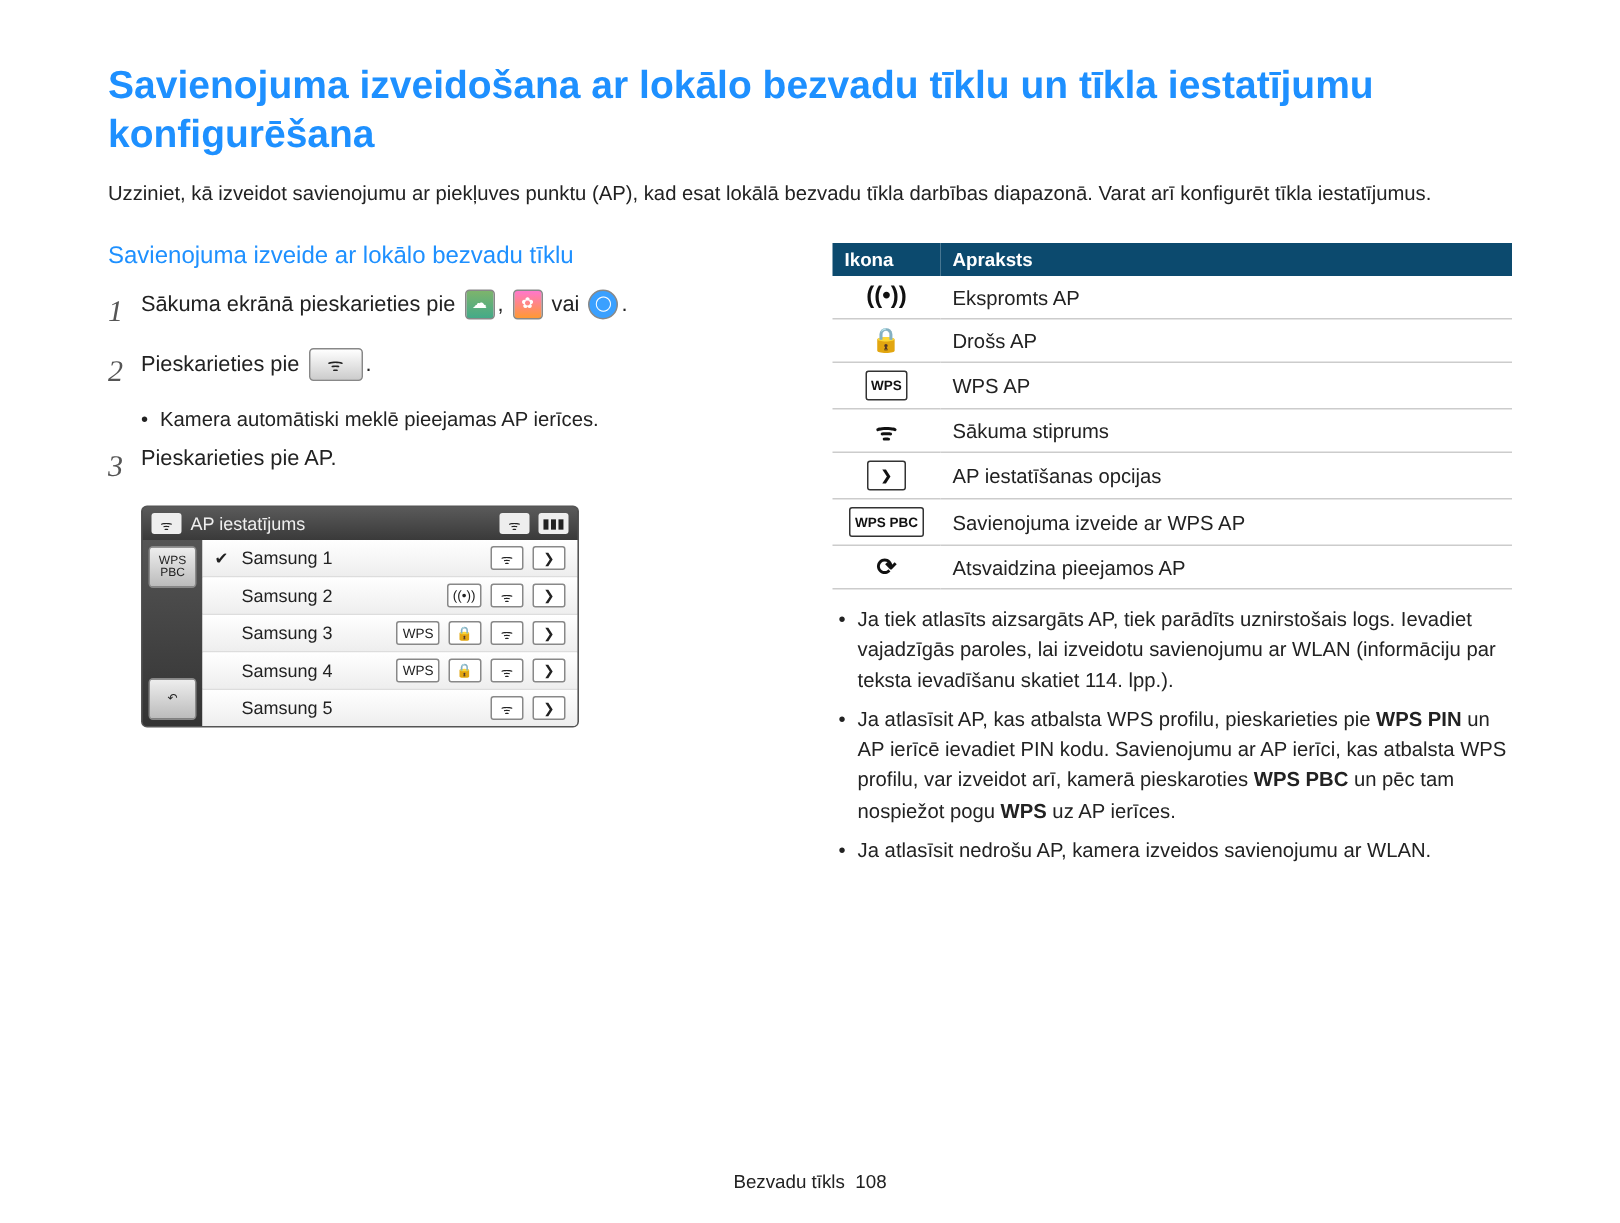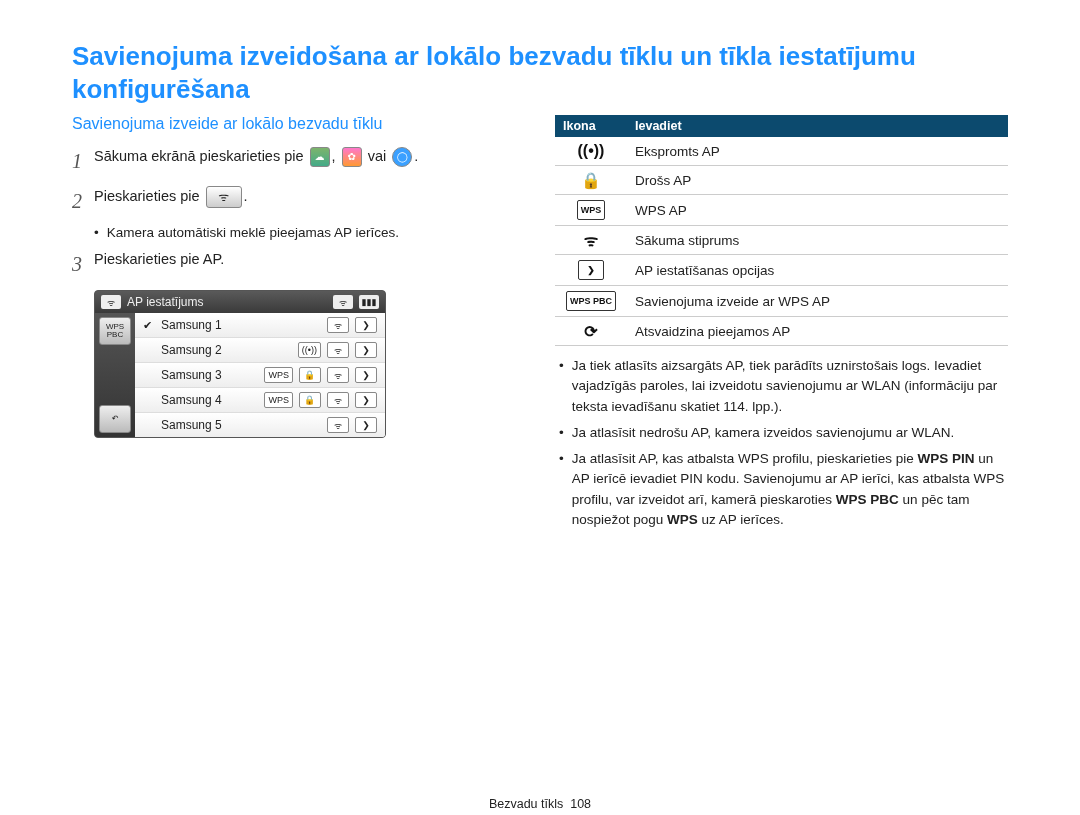--- a/index.html
+++ b/index.html
@@ -158,30 +158,31 @@
     border:1px solid #333;border-radius:2px;background:#fff;
     font-size:9px;font-weight:bold;color:#111;
   }
   .ic.noborder{border:none;background:none;font-size:16px;}
   .notes { font-size:13.5px; line-height:1.5; margin:0; padding:0; list-style:none;}
   .notes li { display:flex; margin-bottom:6px;}
   .notes li:before{content:"•"; margin:0 8px 0 4px;}
   .notes b{font-weight:bold;}
   .footer {
     position:absolute;
-    bottom:4px;left:0;right:0;
+    bottom:20px;left:0;right:0;
     text-align:center;
     font-size:12.5px;color:#222;
   }
 </style>
 </head>
 <body>
 
 <div class="page">
   <h1>Savienojuma izveidošana ar lokālo bezvadu tīklu un tīkla iestatījumu konfigurēšana</h1>
+  <p class="intro">Uzziniet, kā izveidot savienojumu ar piekļuves punktu (AP), kad esat lokālā bezvadu tīkla darbības diapazonā. Varat arī konfigurēt tīkla iestatījumus.</p>
 
   <div class="columns">
 
     <div class="col">
       <h2>Savienojuma izveide ar lokālo bezvadu tīklu</h2>
 
       <div class="steps">
 
         <div class="step">
           <div class="step-num">1</div>
@@ -265,21 +266,21 @@
           </div>
         </div>
       </div>
     </div>
 
     <div class="col">
       <table class="icon-table">
         <tbody>
             <tr>
           <th>Ikona</th>
-          <th>Ievadiet</th>
+          <th>Apraksts</th>
         </tr>
         <tr>
               <td class="icell"><span class="ic noborder">((•))</span></td>
               <td>Ekspromts AP</td>
             </tr>
         <tr>
               <td class="icell"><span class="ic noborder">🔒</span></td>
               <td>Drošs AP</td>
             </tr>
         <tr>
@@ -301,29 +302,29 @@
         <tr>
               <td class="icell"><span class="ic noborder">⟳</span></td>
               <td>Atsvaidzina pieejamos AP</td>
             </tr>
       </tbody>
         </table>
 
       <ul class="notes">
         <li>
             <span>Ja tiek atlasīts aizsargāts AP, tiek parādīts uznirstošais logs. Ievadiet vajadzīgās paroles, lai izveidotu savienojumu ar WLAN (informāciju par teksta ievadīšanu skatiet 114. lpp.).</span>
-          </li>
-        <li>
-            <span>Ja atlasīsit nedrošu AP, kamera izveidos savienojumu ar WLAN.</span>
           </li>
         <li>
           <span>
             <span>Ja atlasīsit AP, kas atbalsta WPS profilu, pieskarieties pie </span><b>WPS PIN</b><span> un AP ierīcē ievadiet PIN kodu. Savienojumu ar AP ierīci, kas atbalsta WPS profilu, var izveidot arī, kamerā pieskaroties </span><b>WPS PBC</b><span> un pēc tam nospiežot pogu </span><b>WPS</b><span> uz AP ierīces.</span>
           </span>
         </li>
+        <li>
+            <span>Ja atlasīsit nedrošu AP, kamera izveidos savienojumu ar WLAN.</span>
+          </li>
       </ul>
     </div>
   </div>
 
   <div class="footer">
     <span>Bezvadu tīkls</span>&nbsp;&nbsp;<span>108</span>
   </div>
 </div>
 
 </body></html>

